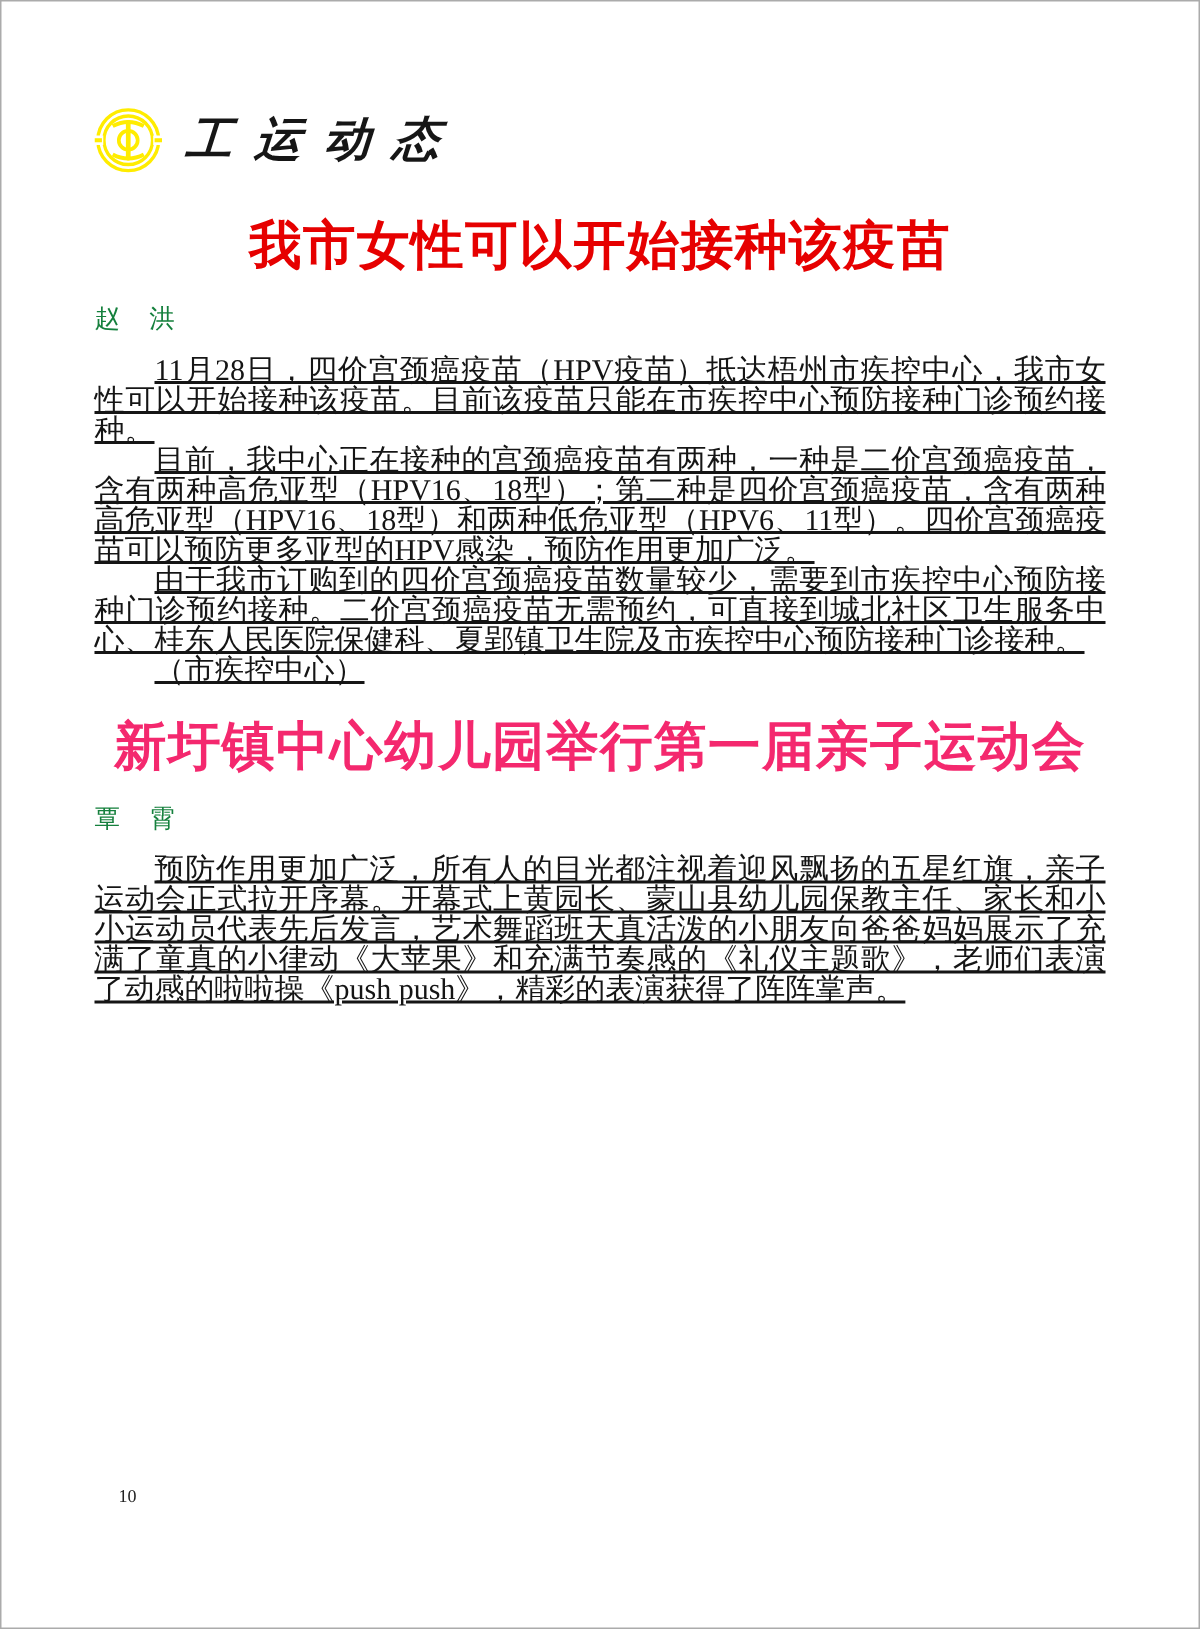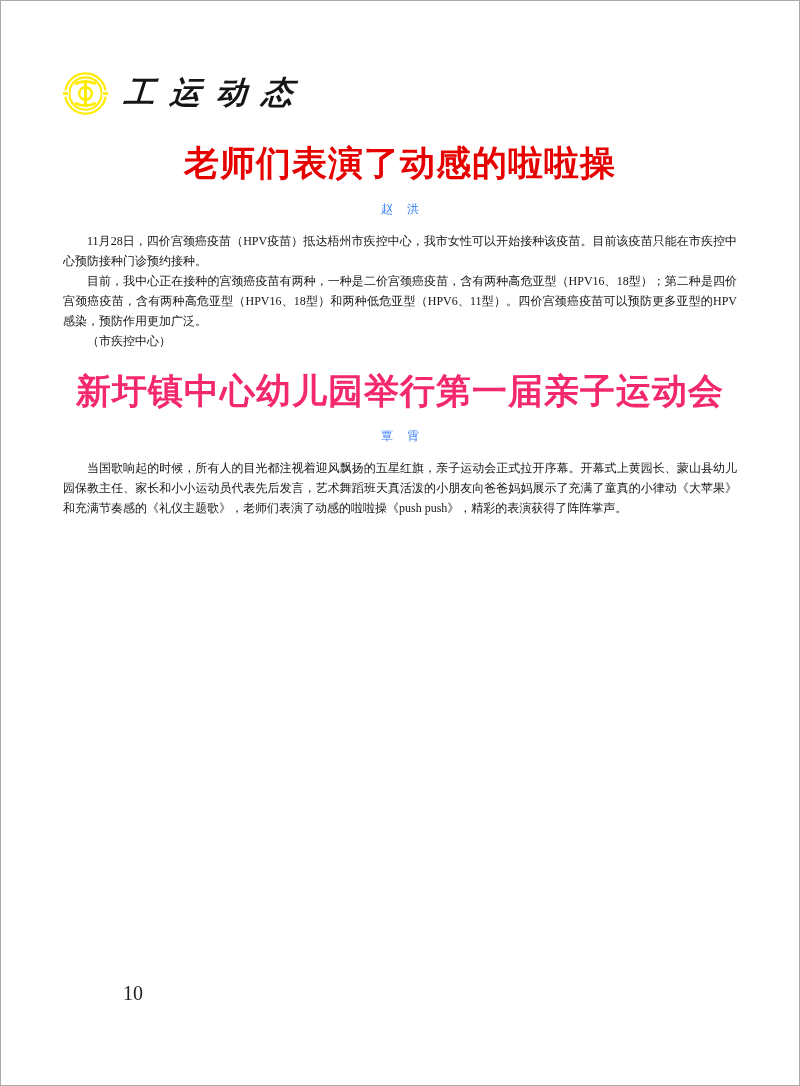--- a/index.html
+++ b/index.html
@@ -14,26 +14,26 @@
   .masthead-title {
     margin-left:16px; font-size:31px; font-weight:bold; font-style:italic;
     letter-spacing:15px; transform:skewX(-4deg); color:#161616; white-space:nowrap;
   }
   .article-title {
     margin:26px 0 0 0; text-align:center; font-weight:bold;
     font-size:35px; line-height:1.22; letter-spacing:1px;
   }
   .t-red  { color:#e60000; }
   .t-pink { color:#f4286e;margin-top:20px; }
-  .author { margin-top:15px; text-align:center; font-size:12px; word-spacing:0.9em; color:#3b82f6; }
-  .body-text { margin-top:13px; font-size:12px; line-height:20px; text-align:justify; }
+  .author { margin-top:15px; font-size:17px; word-spacing:0.9em; color:#15803d; }
+  .body-text { margin-top:13px; font-size:20px; line-height:20px; text-align:justify;text-decoration:underline; }
   .body-text p { margin:0; text-indent:2em; }
   .attribution-line { text-align:left; text-indent:0; }
   .attr-inline { float:right; }
-  .page-num { position:absolute; left:78px; bottom:80px; font-size:20px; color:#222;margin-left:44px; }
+  .page-num { position:absolute; left:78px; bottom:80px; font-size:12px; color:#222; }
 </style>
 </head>
 <body>
 
 <div class="page">
 
   <div class="masthead">
     <svg class="emblem" viewBox="0 0 100 100" xmlns="http://www.w3.org/2000/svg">
       <g fill="none" stroke="#ffec00" stroke-width="5">
         <circle cx="50" cy="50" r="45"></circle>
@@ -46,28 +46,29 @@
       <g fill="none" stroke="#ffec00" stroke-width="6">
         <path d="M27 29 Q50 17 73 29"></path>
         <path d="M27 71 Q50 83 73 71"></path>
         <circle cx="50" cy="50" r="14" stroke-width="5.5"></circle>
       </g>
       <rect x="46.5" y="20" width="7" height="60" rx="2.5" fill="#ffec00"></rect>
     </svg>
     <div class="masthead-title">工运动态</div>
   </div>
 
-  <h1 class="article-title t-red">老师们表演了动感的啦啦操</h1>
+  <h1 class="article-title t-red">我市女性可以开始接种该疫苗</h1>
   <div class="author">赵 洪</div>
   <div class="body-text">
     <p>11月28日，四价宫颈癌疫苗（HPV疫苗）抵达梧州市疾控中心，我市女性可以开始接种该疫苗。目前该疫苗只能在市疾控中心预防接种门诊预约接种。</p>
     <p>目前，我中心正在接种的宫颈癌疫苗有两种，一种是二价宫颈癌疫苗，含有两种高危亚型（HPV16、18型）；第二种是四价宫颈癌疫苗，含有两种高危亚型（HPV16、18型）和两种低危亚型（HPV6、11型）。四价宫颈癌疫苗可以预防更多亚型的HPV感染，预防作用更加广泛。</p>
+    <p>由于我市订购到的四价宫颈癌疫苗数量较少，需要到市疾控中心预防接种门诊预约接种。二价宫颈癌疫苗无需预约，可直接到城北社区卫生服务中心、桂东人民医院保健科、夏郢镇卫生院及市疾控中心预防接种门诊接种。</p>
     <p class="attribution-line">（市疾控中心）</p>
   </div>
 
   <h1 class="article-title t-pink">新圩镇中心幼儿园举行第一届亲子运动会</h1>
   <div class="author">覃 霄</div>
   <div class="body-text">
-    <p>当国歌响起的时候，所有人的目光都注视着迎风飘扬的五星红旗，亲子运动会正式拉开序幕。开幕式上黄园长、蒙山县幼儿园保教主任、家长和小小运动员代表先后发言，艺术舞蹈班天真活泼的小朋友向爸爸妈妈展示了充满了童真的小律动《大苹果》和充满节奏感的《礼仪主题歌》，老师们表演了动感的啦啦操《push push》，精彩的表演获得了阵阵掌声。</p>
+    <p>预防作用更加广泛，所有人的目光都注视着迎风飘扬的五星红旗，亲子运动会正式拉开序幕。开幕式上黄园长、蒙山县幼儿园保教主任、家长和小小运动员代表先后发言，艺术舞蹈班天真活泼的小朋友向爸爸妈妈展示了充满了童真的小律动《大苹果》和充满节奏感的《礼仪主题歌》，老师们表演了动感的啦啦操《push push》，精彩的表演获得了阵阵掌声。</p>
   </div>
 
   <div class="page-num">10</div>
 </div>
 
 </body></html>

